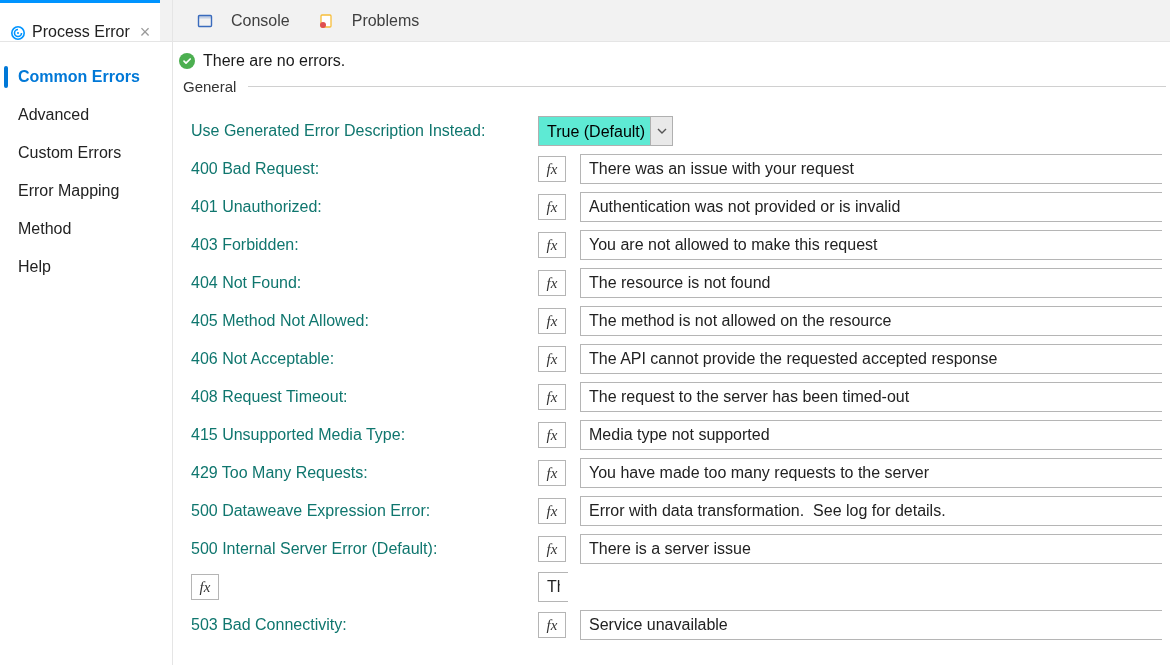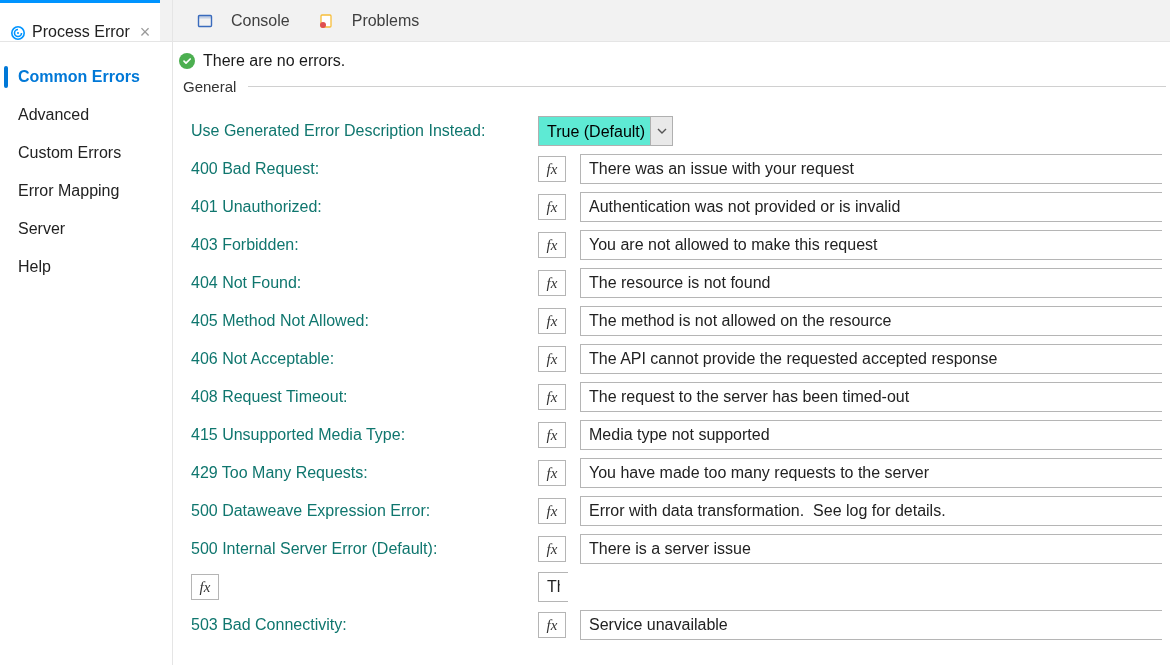--- a/index.html
+++ b/index.html
@@ -249,21 +249,21 @@
       <div class="sidenav-item">
         <span>Advanced</span>
       </div>
       <div class="sidenav-item">
         <span>Custom Errors</span>
       </div>
       <div class="sidenav-item">
         <span>Error Mapping</span>
       </div>
       <div class="sidenav-item">
-        <span>Server</span>
+        <span>Method</span>
       </div>
       <div class="sidenav-item">
         <span>Help</span>
       </div>
     </nav>
   </div>
 
   <div class="main">
     <div class="tab-strip-right">
       <div class="tab-inactive">

